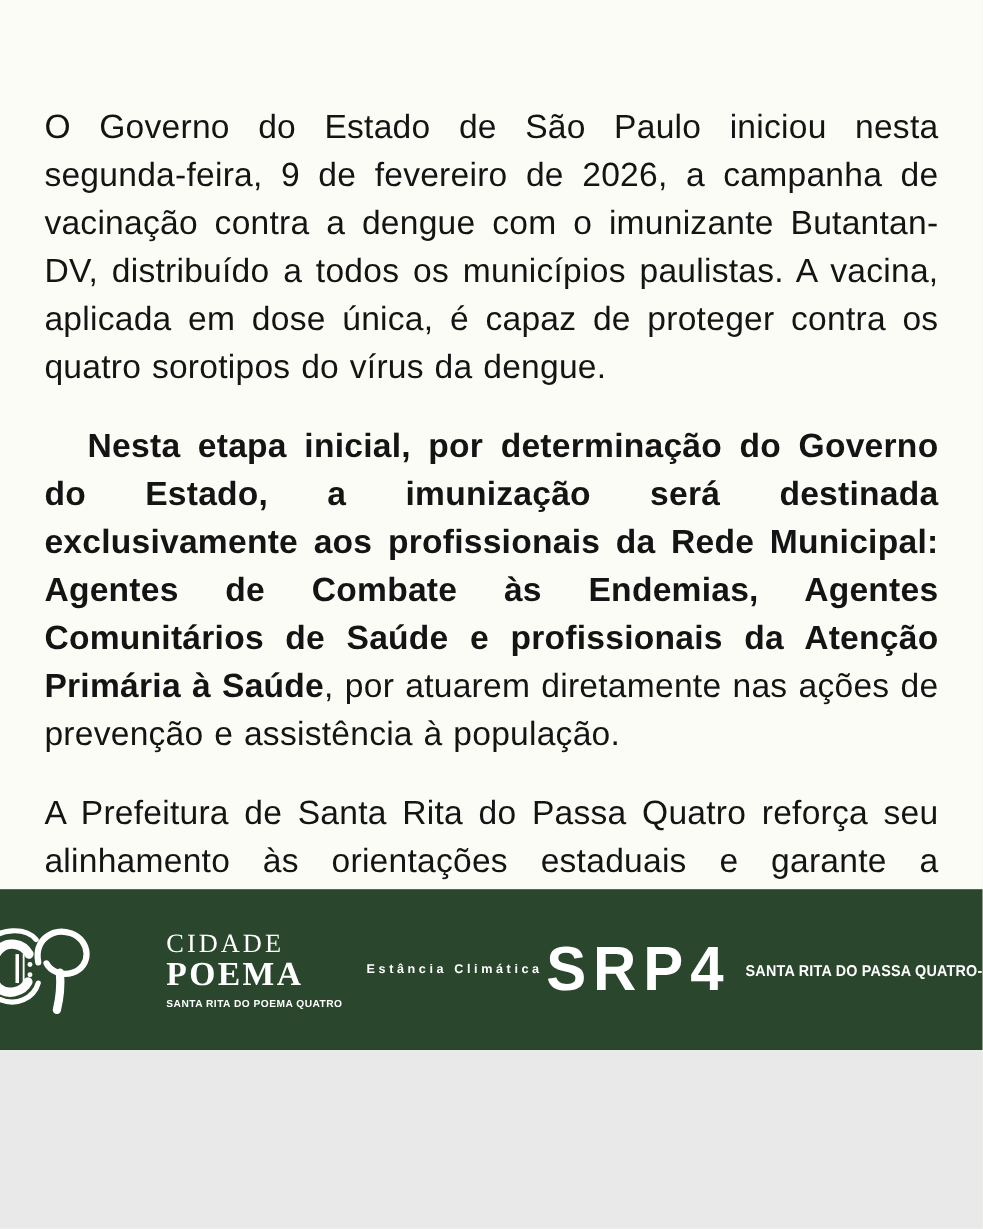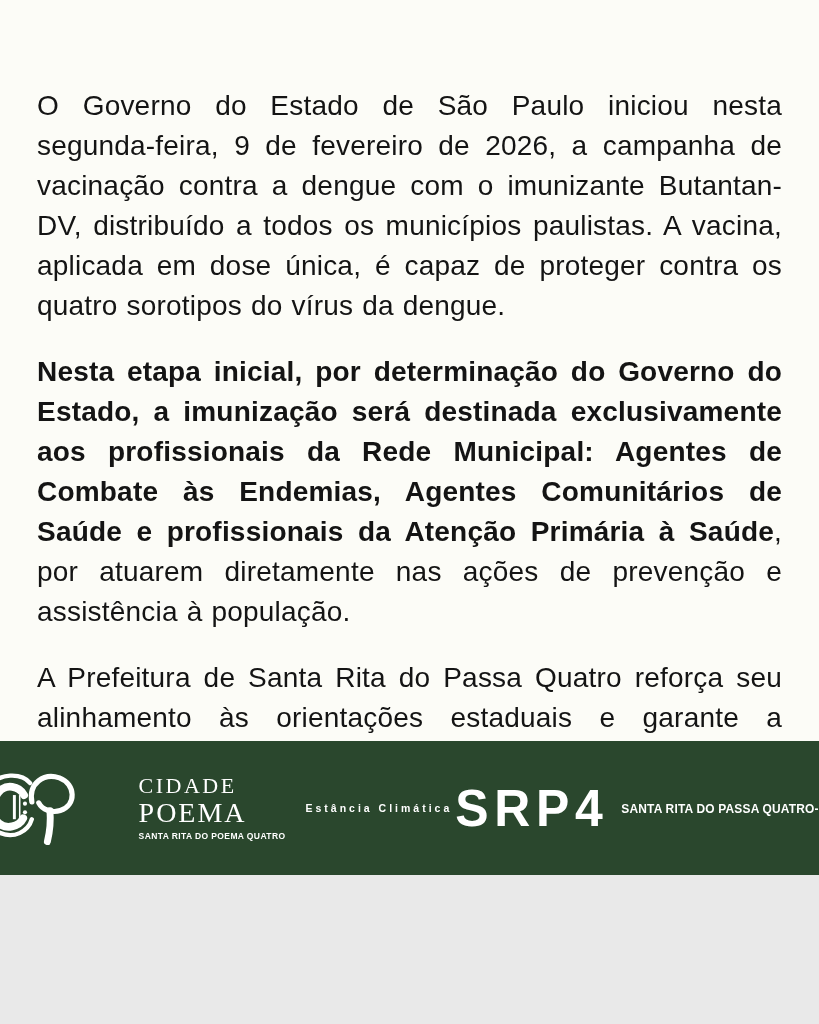--- a/index.html
+++ b/index.html
@@ -25,21 +25,21 @@
   }
   .article p{
     margin:0 0 26px 0;
     font-size:28px;
     line-height:40px;
     text-align:justify;
     word-spacing:1px;
     letter-spacing:.2px;
     color:var(--ink);
   }
-  .article p b{font-weight:700;}
+  .article p b{font-weight:700;margin-left:36px;}
   
   .footer-band{
     position:absolute;
     left:0;right:0;bottom:0;
     height:134px;
     background:var(--green);
   }
   .logos{
     height:100%;
     display:flex;
@@ -50,21 +50,21 @@
   }
   .logo-cp{display:flex;align-items:center;gap:6px;}
   .logo-cp svg{display:block;}
   .cp-text{display:flex;flex-direction:column;align-items:flex-start;line-height:1;margin-left:46px;}
   .cp-l1{
     font-family:"Liberation Serif", serif;
     font-size:22px;letter-spacing:2.5px;font-weight:400;
   }
   .cp-l2{
     font-family:"Liberation Serif", serif;
-    font-size:28px;letter-spacing:2px;font-weight:400;
+    font-size:28px;letter-spacing:2px;font-weight:700;
     margin-top:2px;
   }
   .cp-l3{
     font-size:8.5px;font-weight:700;letter-spacing:.4px;
     margin-top:5px;white-space:nowrap;
   }
   .logo-srp4{display:flex;flex-direction:row;align-items:center;line-height:1;}
   .srp-top{
     font-size:10.5px;font-weight:700;letter-spacing:3px;
     white-space:nowrap;

